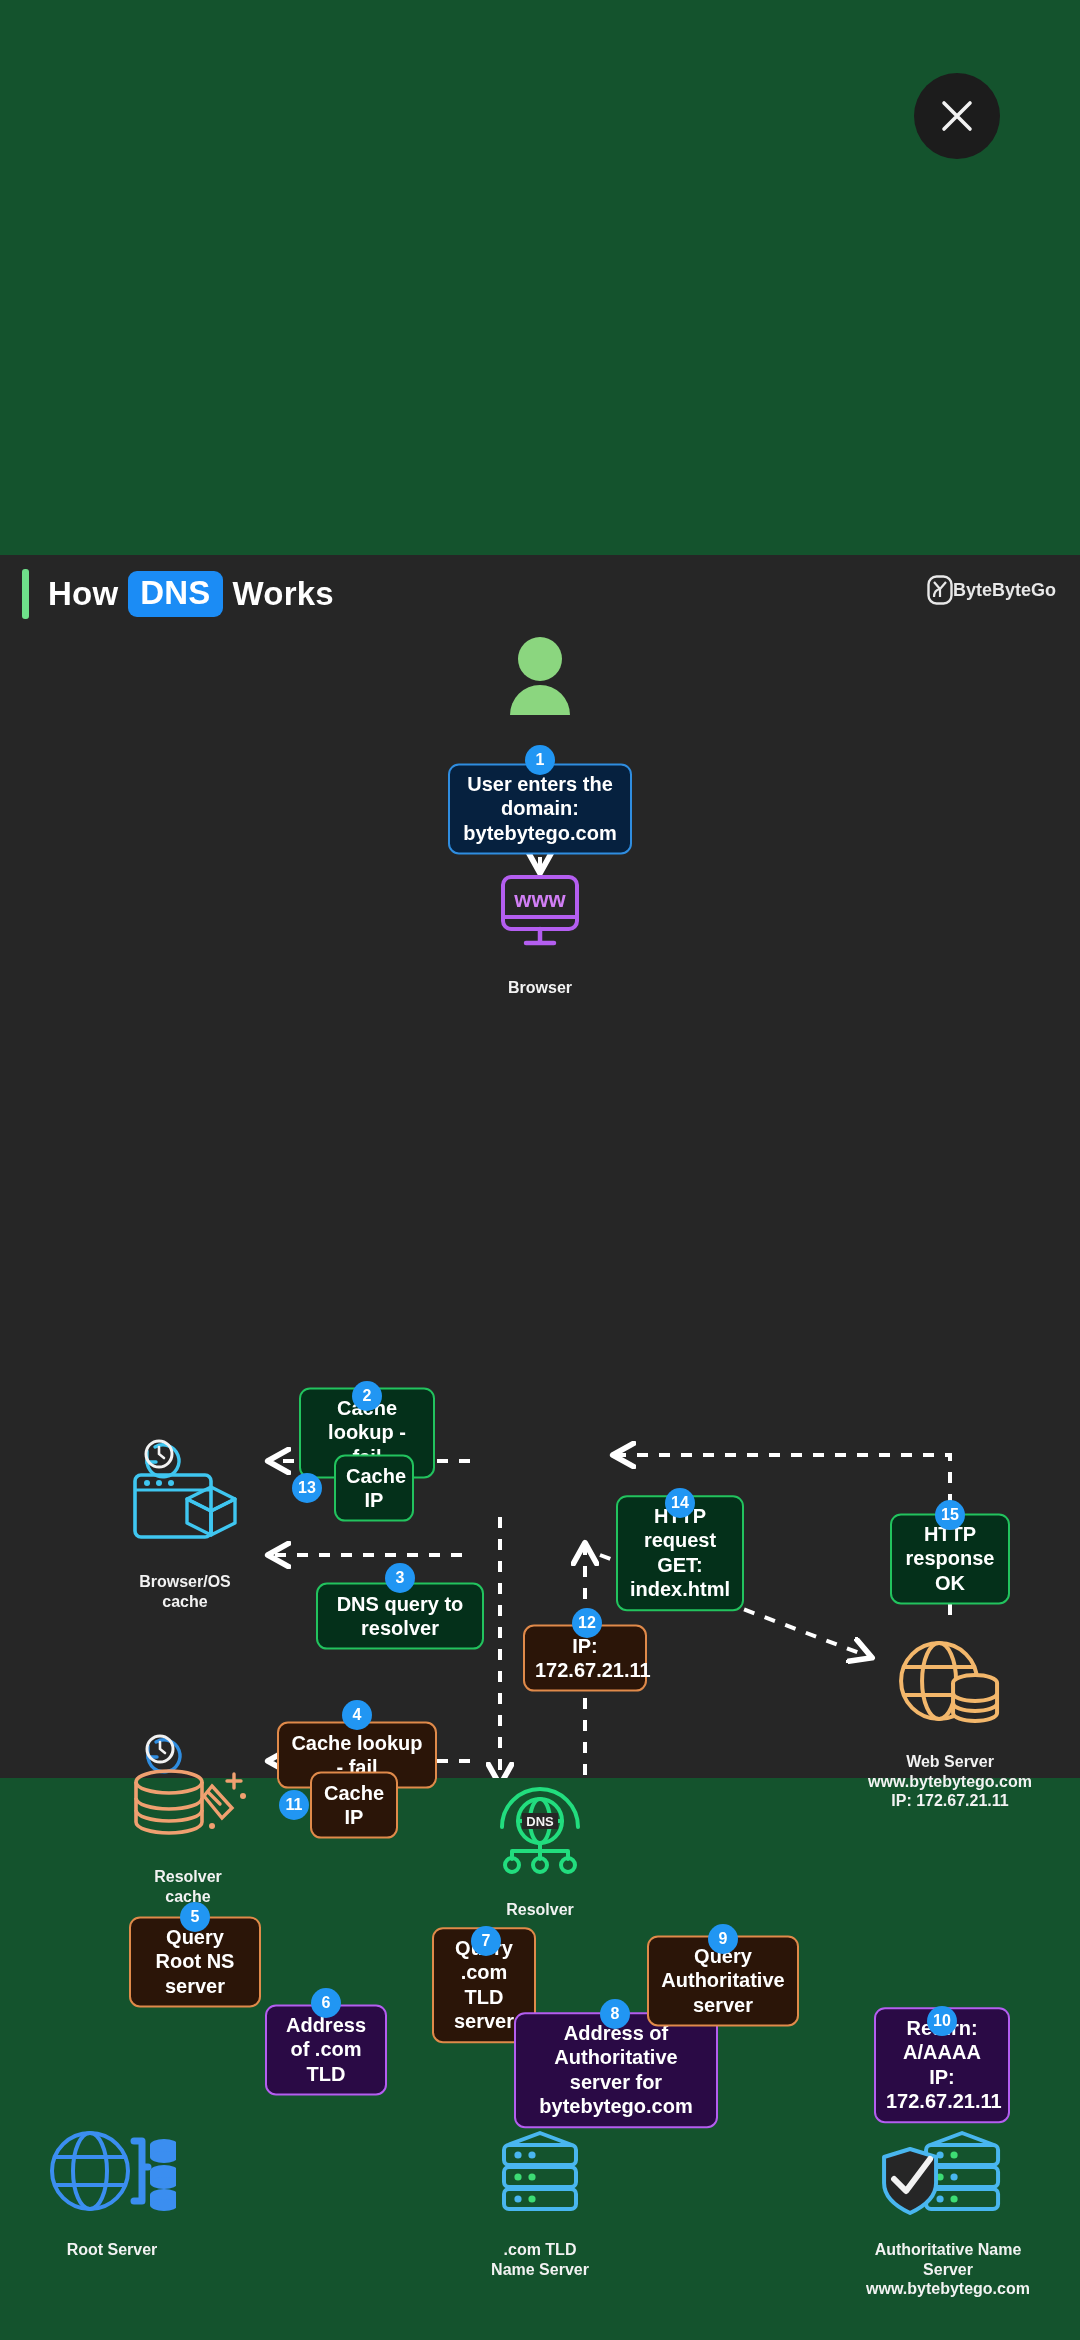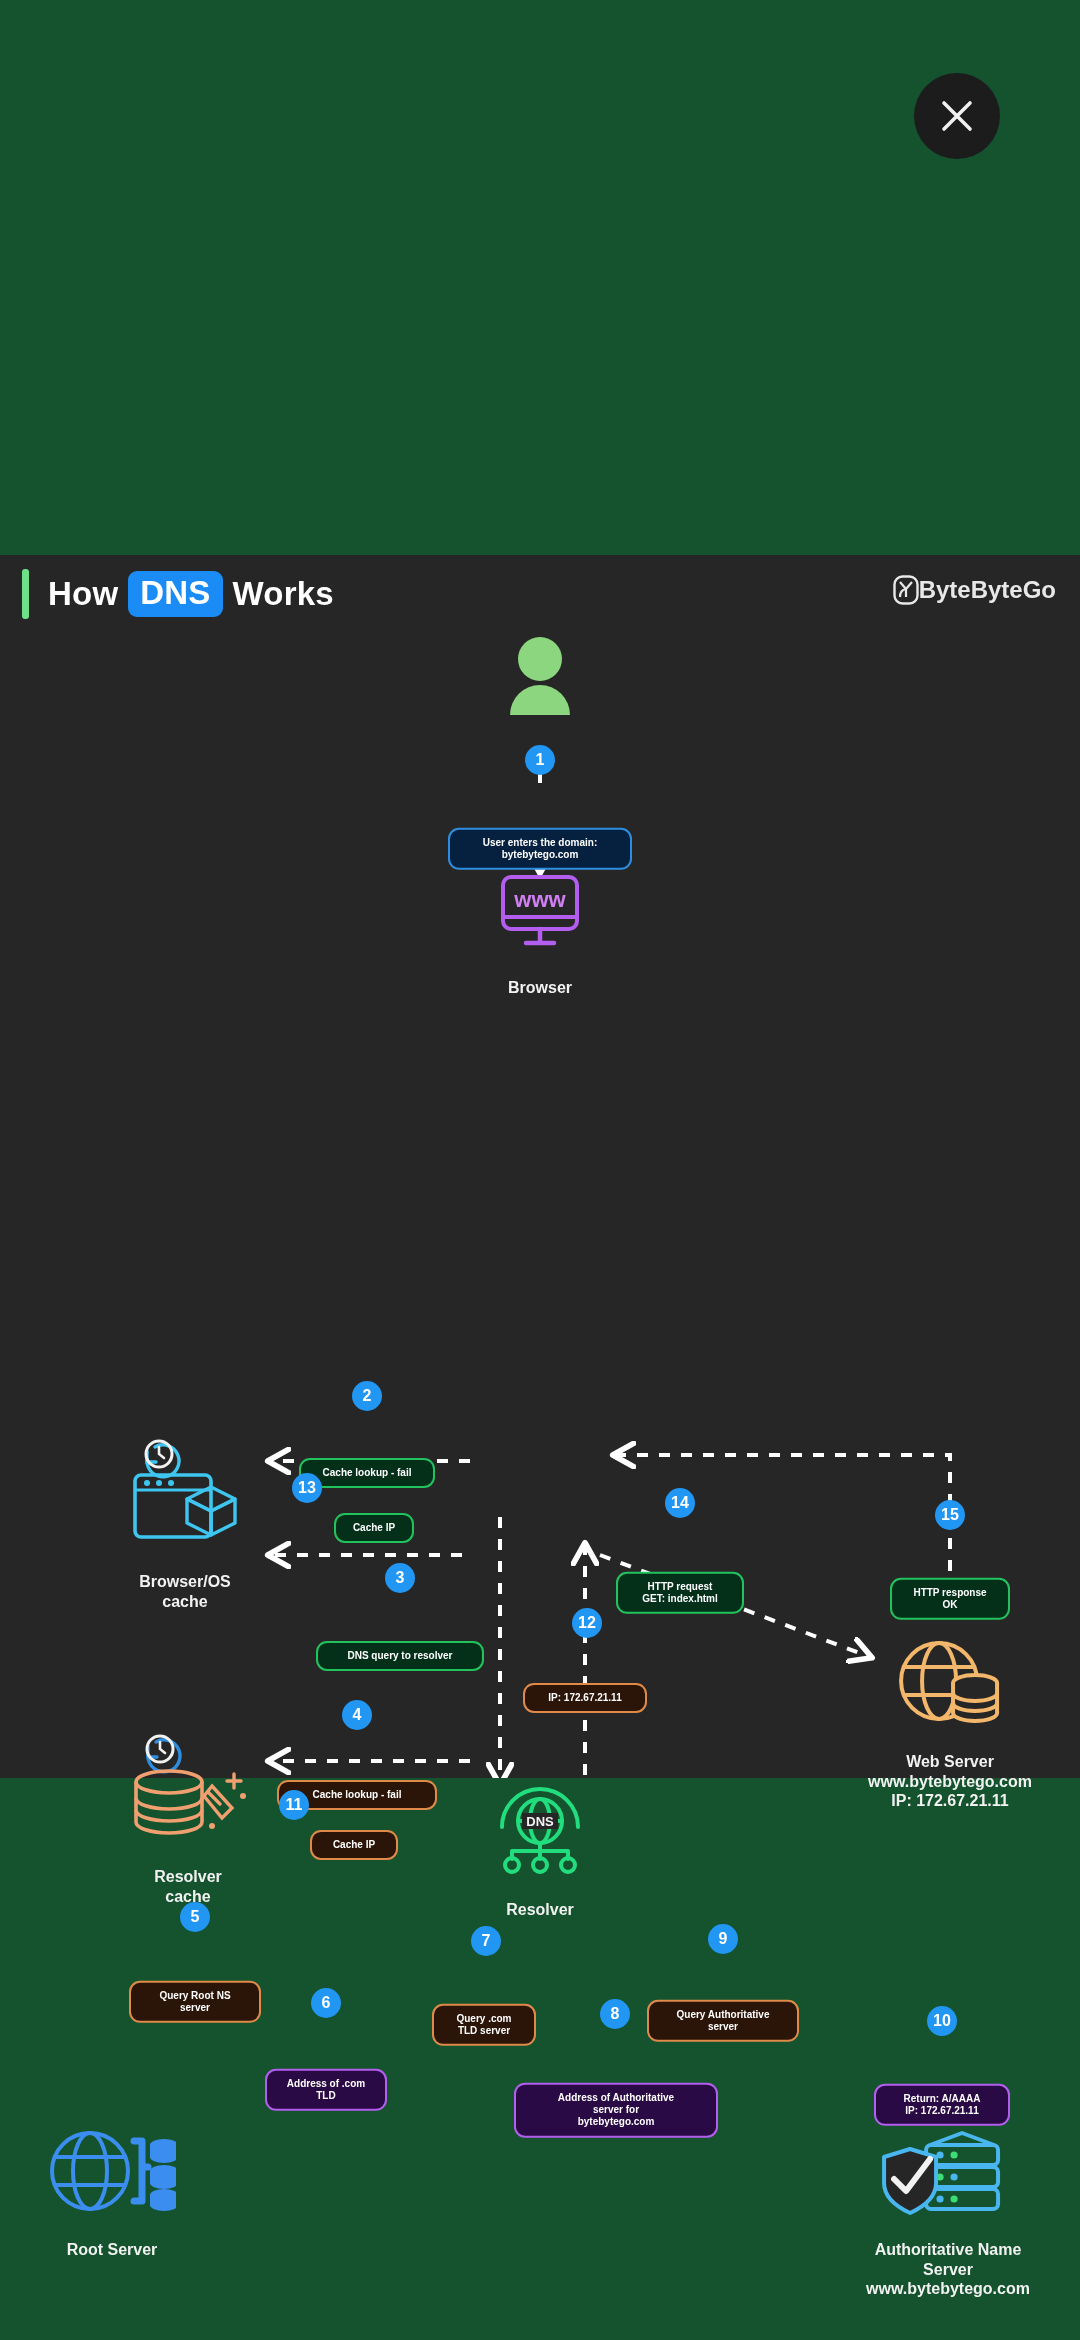--- a/index.html
+++ b/index.html
@@ -27,28 +27,28 @@
   .hdr{ position:absolute; left:0; top:0; width:1080px; height:80px; }
   .hdr-bar{ position:absolute; left:22px; top:14px; width:7px; height:50px;
             background:#6ee08a; border-radius:3px; }
   .hdr-title{ position:absolute; left:48px; top:16px; height:46px;
               display:flex; align-items:center; gap:10px;
               font-size:33px; font-weight:bold; color:#fff; letter-spacing:.2px; }
   .chip-dns{ background:#1b8cf5; color:#fff; border-radius:9px;
              padding:3px 12px 5px; font-weight:bold; }
   .brand{ position:absolute; right:24px; top:20px; display:flex;
           align-items:center; color:#e8e8e8;
-          font-size:24px; font-weight:bold; }
+          font-size:18px; font-weight:bold; }
 
   
   .pill{
     position:absolute; transform:translate(-50%,-50%);
     border-radius:11px; border:2.5px solid; text-align:center;
-    color:#fff; font-weight:bold; font-size:10px; line-height:1.22;
-    padding:7px 10px; white-space:pre-line; z-index:5;margin-top:40px;
+    color:#fff; font-weight:bold; font-size:20px; line-height:1.22;
+    padding:7px 10px; white-space:pre-line; z-index:5;
   }
   .p-blue  { background:#06213f; border-color:#2f8de0; }
   .p-green { background:#04301a; border-color:#22c35e; }
   .p-orange{ background:#2b1508; border-color:#e08a4a; }
   .p-purple{ background:#2a0a45; border-color:#b45ef0; }
 
   
   .step{
     position:absolute; transform:translate(-50%,-50%);
     width:30px; height:30px; border-radius:50%;
@@ -255,20 +255,38 @@
             <rect x="102" y="44" width="28" height="12"></rect>
             <ellipse cx="116" cy="56" rx="14" ry="6"></ellipse>
           <ellipse cx="116" cy="68" rx="14" ry="6"></ellipse>
             <rect x="102" y="68" width="28" height="10"></rect>
             <ellipse cx="116" cy="78" rx="14" ry="6"></ellipse>
         </g>
       </svg>
       <div class="node-cap">Root Server</div>
     </div>
 
+    <div class="node" style="left:540px; top:1572px;">
+      <svg width="100" height="88" viewBox="0 0 100 88">
+        <g fill="none" stroke="#49b6ef" stroke-width="4" stroke-linejoin="round">
+          <path d="M18 18 L50 6 L82 18"></path>
+          <rect x="14" y="18" width="72" height="20" rx="5"></rect>
+          <rect x="14" y="40" width="72" height="20" rx="5"></rect>
+          <rect x="14" y="62" width="72" height="20" rx="5"></rect>
+        </g>
+        <circle cx="28" cy="28" r="3.6" fill="#49b6ef"></circle>
+          <circle cx="42" cy="28" r="3.6" fill="#49b6ef"></circle>
+        <circle cx="28" cy="50" r="3.6" fill="#3ddc74"></circle>
+          <circle cx="42" cy="50" r="3.6" fill="#3ddc74"></circle>
+        <circle cx="28" cy="72" r="3.6" fill="#49b6ef"></circle>
+          <circle cx="42" cy="72" r="3.6" fill="#3ddc74"></circle>
+      </svg>
+      <div class="node-cap">.com TLD
+Name Server</div>
+    </div>
 
     <div class="node" style="left:948px; top:1572px;">
       <svg width="140" height="88" viewBox="0 0 140 88">
         <g fill="none" stroke="#49b6ef" stroke-width="4" stroke-linejoin="round">
           <path d="M52 18 L84 6 L116 18"></path>
           <rect x="48" y="18" width="72" height="20" rx="5"></rect>
           <rect x="48" y="40" width="72" height="20" rx="5"></rect>
           <rect x="48" y="62" width="72" height="20" rx="5"></rect>
         </g>
         <circle cx="62" cy="28" r="3.6" fill="#49b6ef"></circle>

